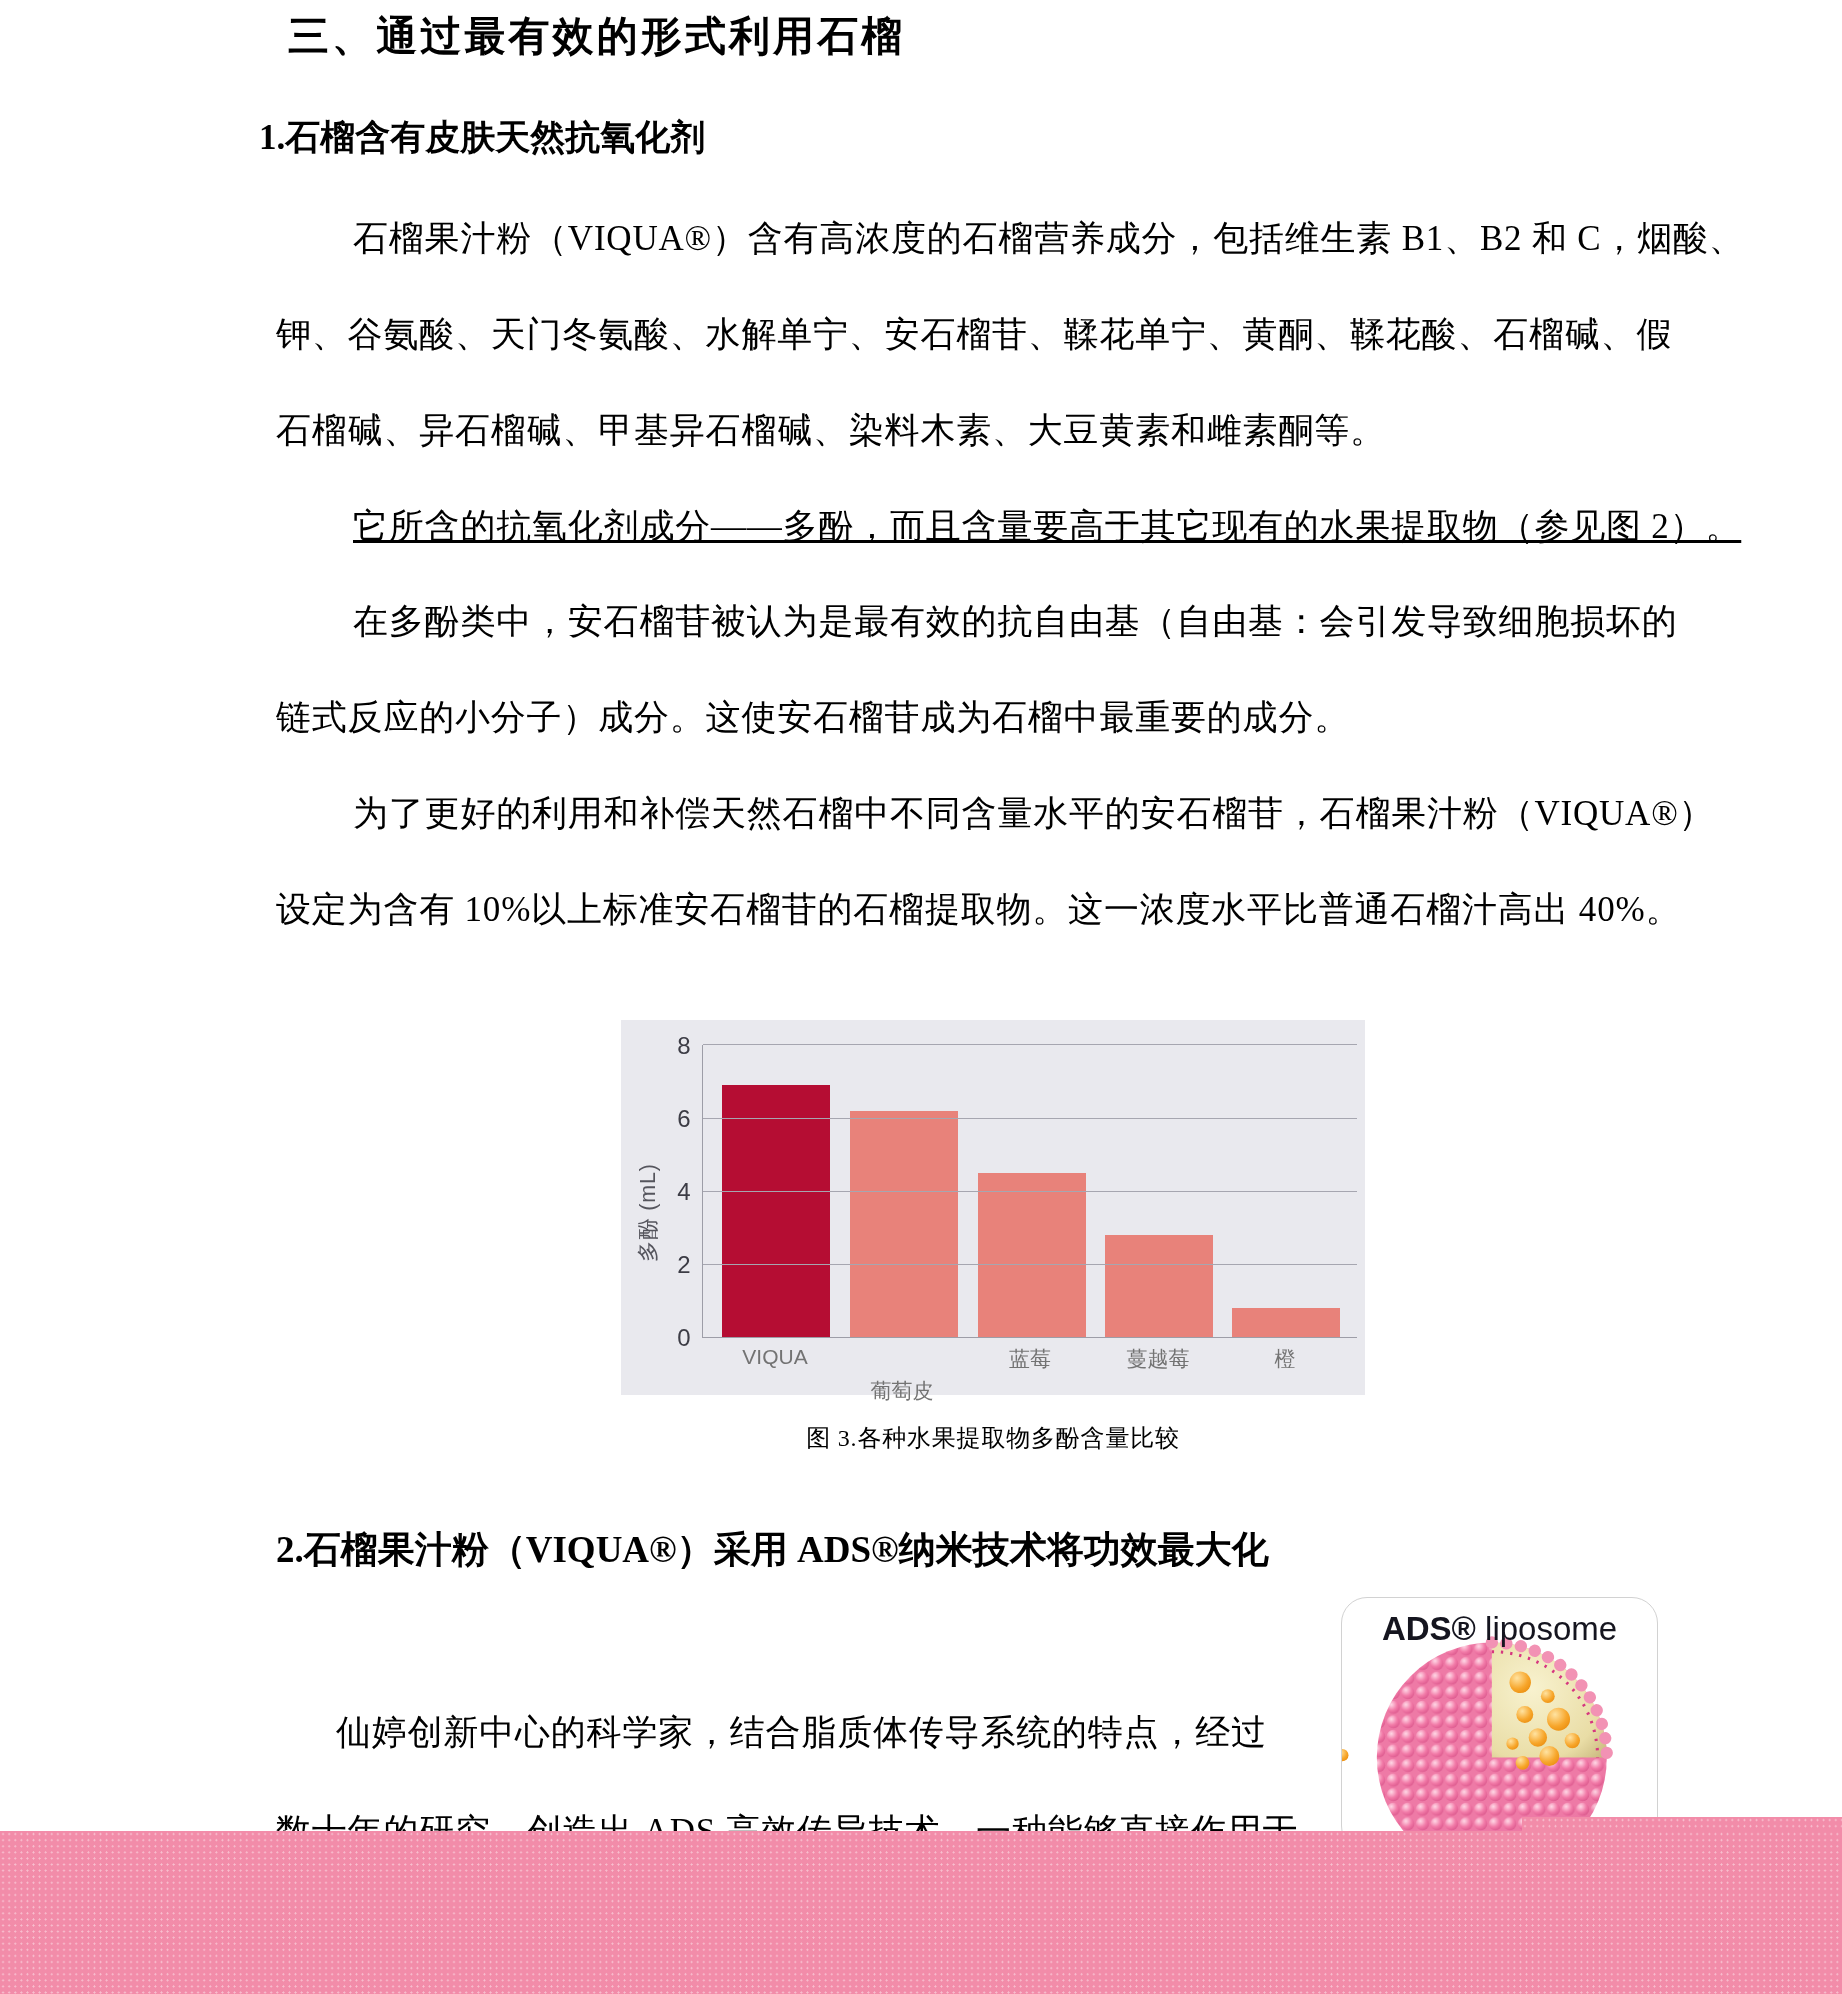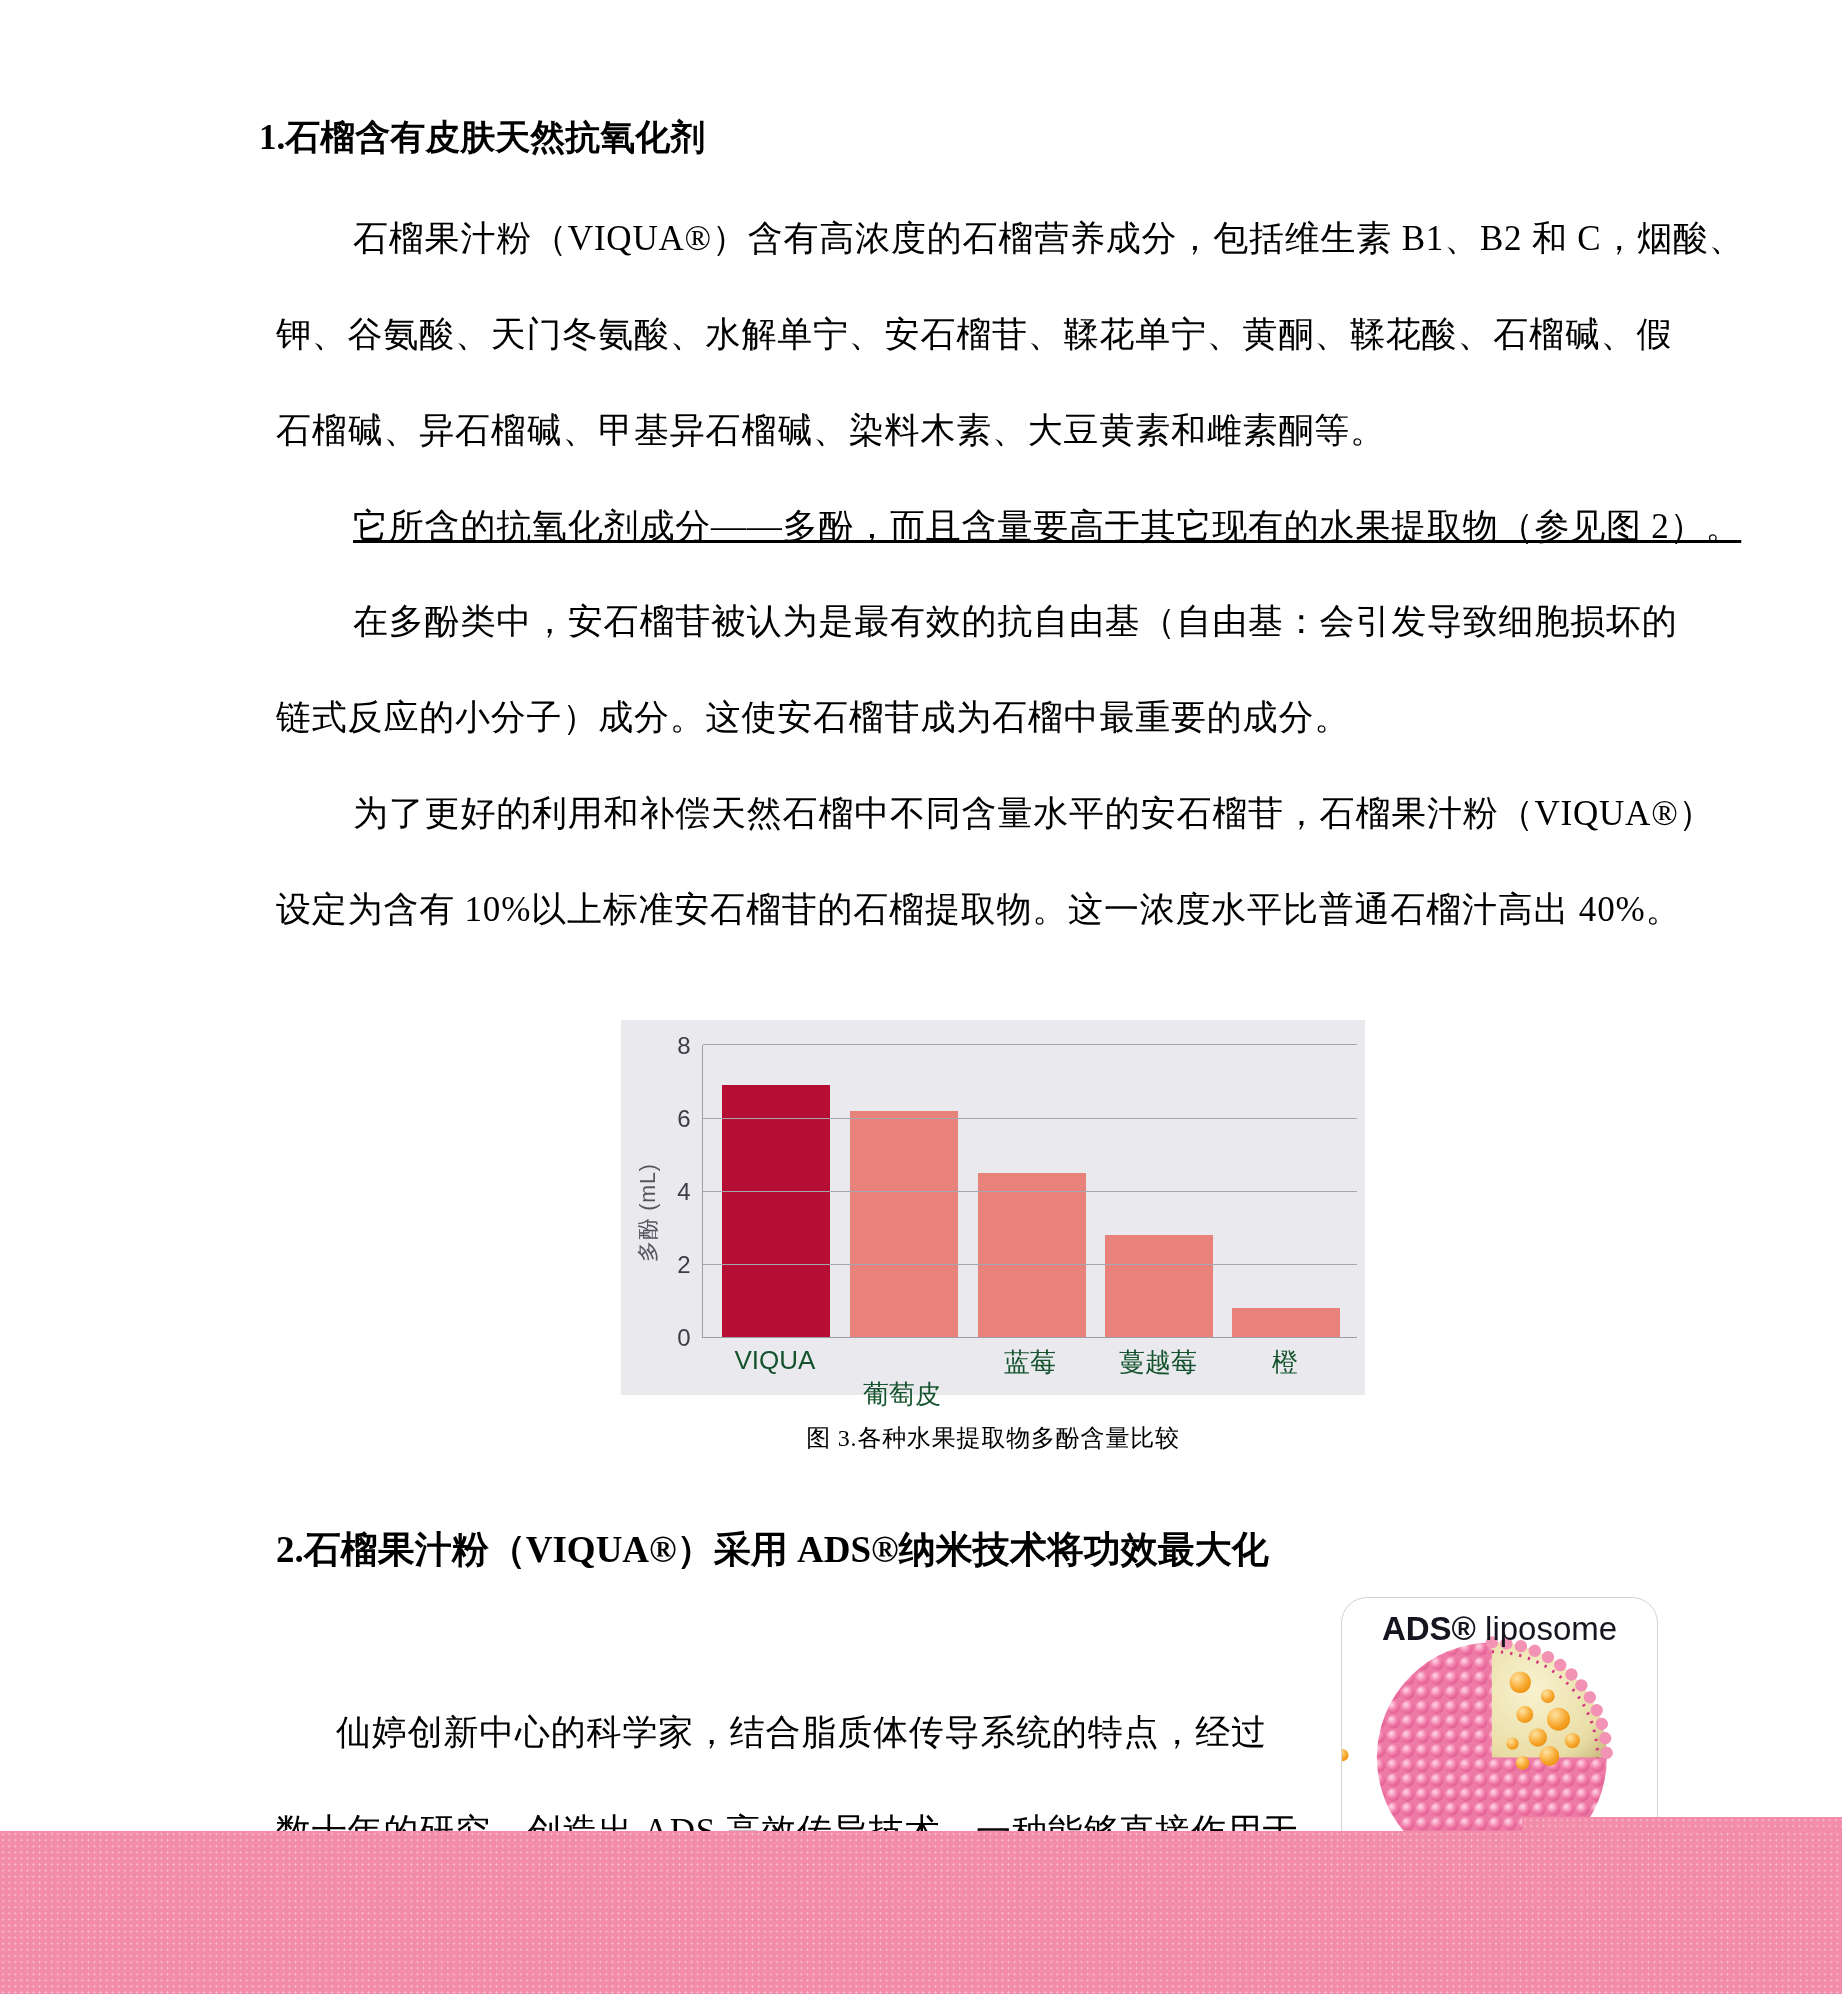--- a/index.html
+++ b/index.html
@@ -23,21 +23,21 @@
     font-family:"Liberation Sans", sans-serif;
   }
   .plot{
     position:absolute;left:81px;top:25px;width:654px;height:292px;
     border-left:1.5px solid #9d9da7;
     border-bottom:1.5px solid #9d9da7;
   }
   .gridline{position:absolute;left:0;width:100%;height:1.5px;background:#a6a6b0;z-index:3;}
   .bar{position:absolute;bottom:0;width:108px;z-index:2;}
   .ytick{position:absolute;width:48px;text-align:right;font-size:24px;color:#3c3c45;}
-  .xlabel{position:absolute;top:325px;width:108px;text-align:center;font-size:26px;color:#14532d;}
+  .xlabel{position:absolute;top:325px;width:108px;text-align:center;font-size:21px;color:#737373;}
   .ylabel{
     position:absolute;left:12.3px;top:242px;
     transform:rotate(-90deg);transform-origin:left top;
     font-size:21.5px;color:#55555d;white-space:nowrap;letter-spacing:0.8px;
   }
   .caption{position:absolute;left:621px;top:1422px;width:744px;text-align:center;font-size:24px;letter-spacing:0.8px;}
   
   .ads-card{
     position:absolute;left:1341px;top:1597px;width:315px;height:253px;
     background:#ffffff;border:1.5px solid #d2d2d2;border-radius:26px;
@@ -56,20 +56,21 @@
     position:absolute;z-index:6;
   }
   .footer-band{left:0;top:1831px;width:1842px;height:164px;}
   .footer-step{left:1522px;top:1817px;width:321px;height:15.3px;}
 </style>
 </head>
 <body>
 
 <div class="page">
 
+  <div class="abs doc-title" style="left:288px;top:9.2px;">三、通过最有效的形式利用石榴</div>
 
   <div class="abs h-bold" style="left:259px;top:114px;font-size:35px;">1.石榴含有皮肤天然抗氧化剂</div>
 
   <div id="s1-lines">
       <div class="abs body-line" style="left: 353px; top: 215px; text-align: right;">石榴果汁粉（VIQUA®）含有高浓度的石榴营养成分，包括维生素 B1、B2 和 C，烟酸、</div>
       <div class="abs body-line" style="left: 276px; top: 311px;">钾、谷氨酸、天门冬氨酸、水解单宁、安石榴苷、鞣花单宁、黄酮、鞣花酸、石榴碱、假</div>
       <div class="abs body-line" style="left: 276px; top: 407px;">石榴碱、异石榴碱、甲基异石榴碱、染料木素、大豆黄素和雌素酮等。</div>
       <div class="abs body-line" style="left: 353px; top: 503px; text-decoration: underline;">它所含的抗氧化剂成分——多酚，而且含量要高于其它现有的水果提取物（参见图 2）。</div>
       <div class="abs body-line" style="left: 353px; top: 598px;">在多酚类中，安石榴苷被认为是最有效的抗自由基（自由基：会引发导致细胞损坏的</div>
       <div class="abs body-line" style="left: 276px; top: 694px;">链式反应的小分子）成分。这使安石榴苷成为石榴中最重要的成分。</div>

